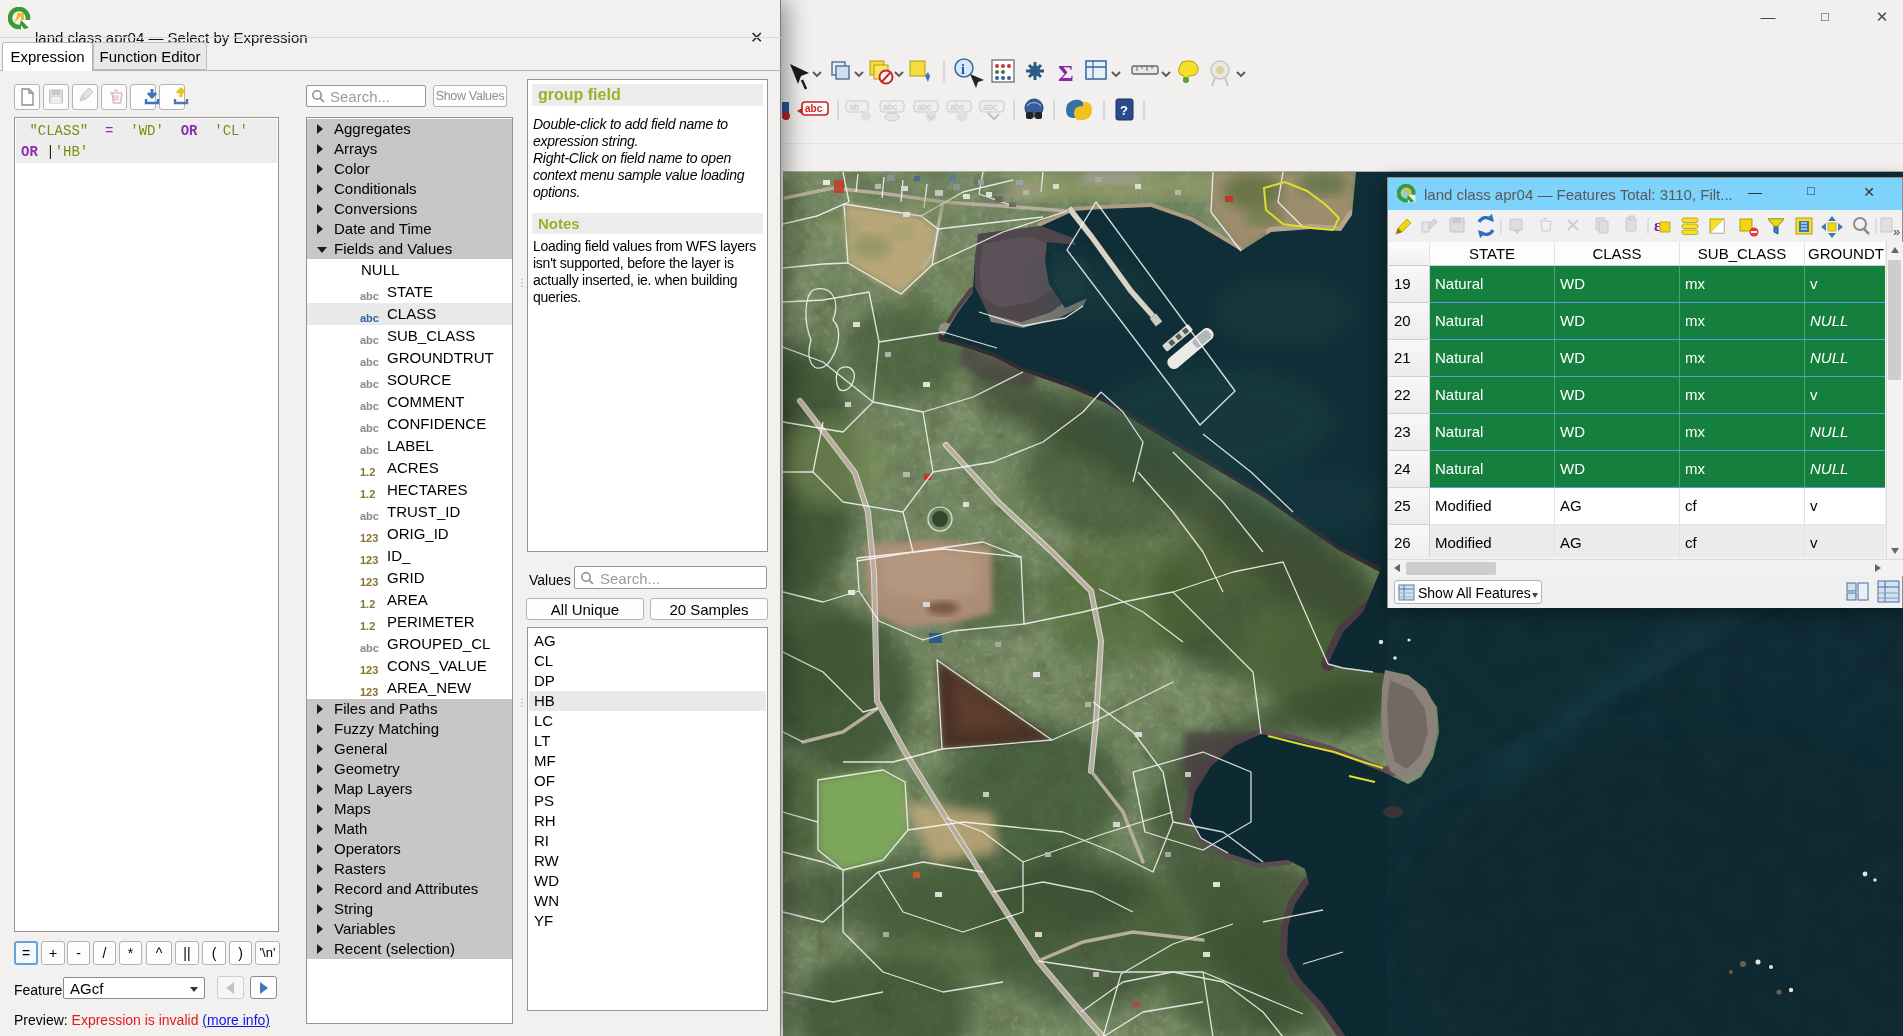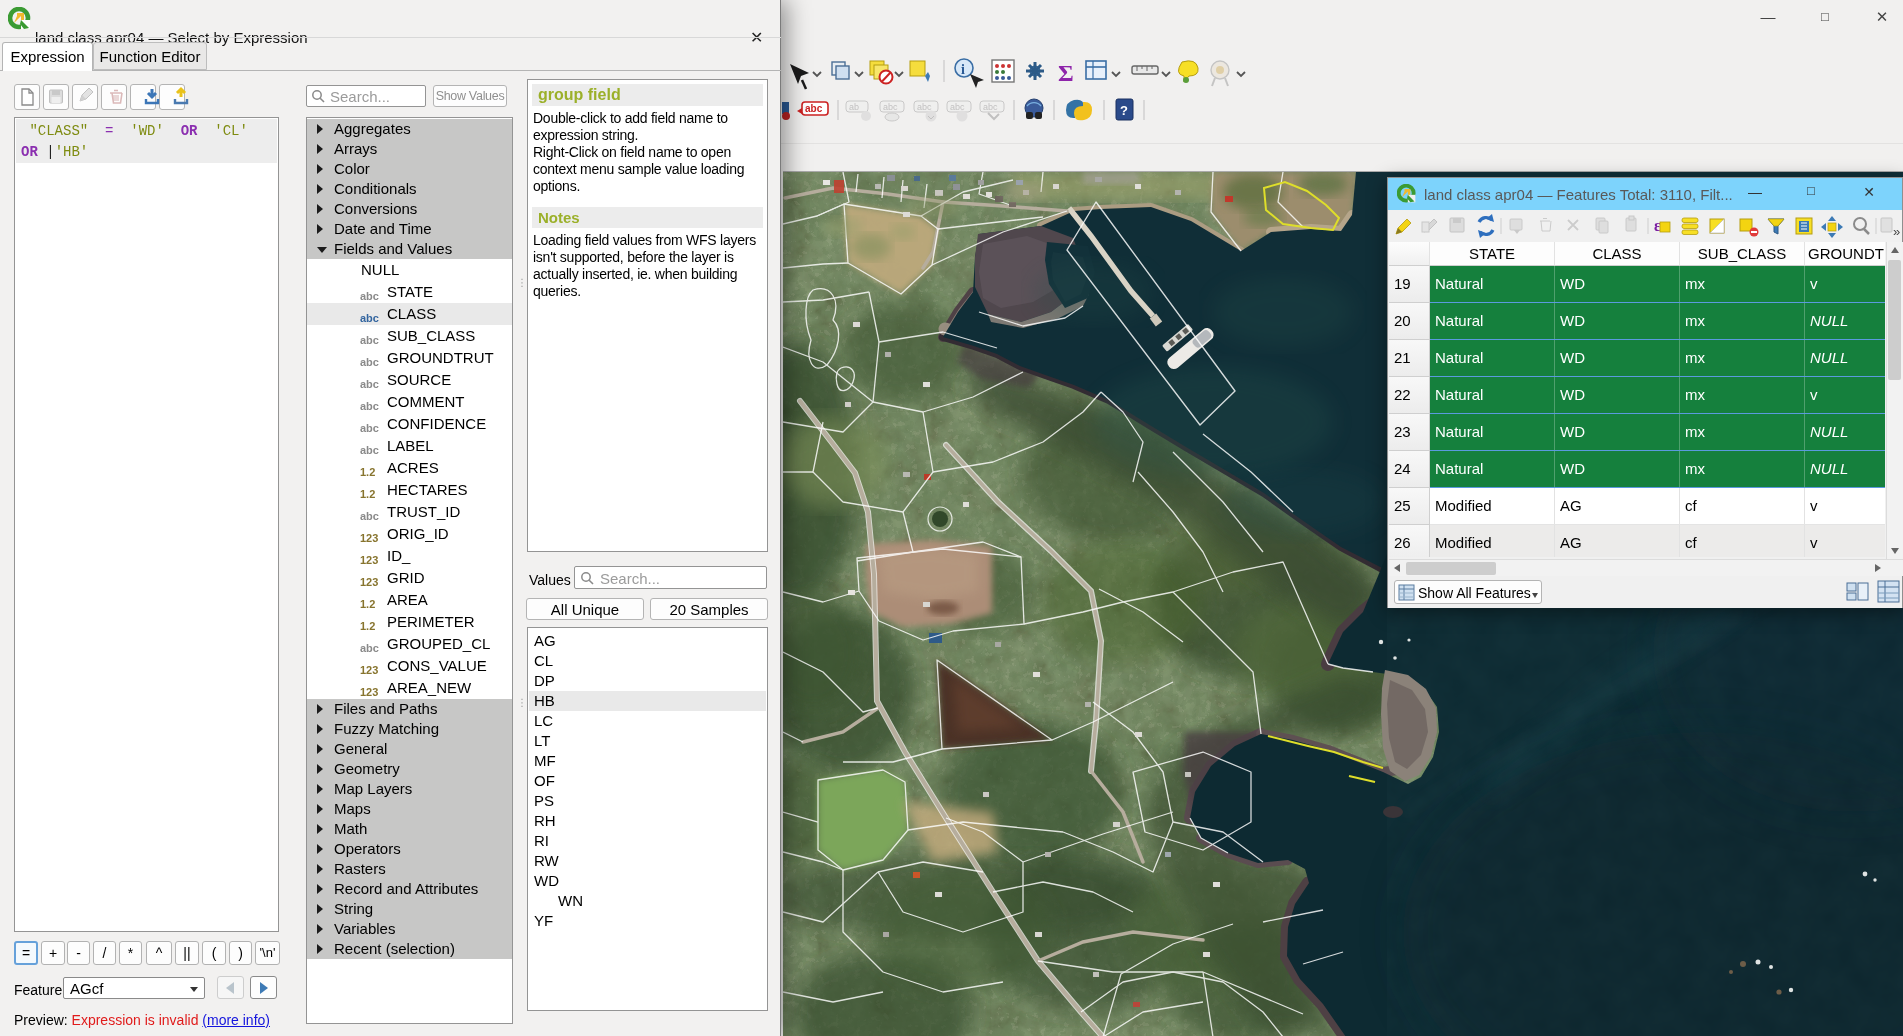--- a/index.html
+++ b/index.html
@@ -924,21 +924,21 @@
         <span class="tri trir" style="left:10px; top:5px;"></span>
         <span style="position:absolute; left:27px;">Recent (selection)</span>
       </div>
     </div>
 
   <div class="abs" style="left:517px; top:280px; width:4px; height:16px; color:#9a9a9a; font-size:10px; line-height:5px;">⋮</div>
   <div class="abs" style="left:517px; top:700px; width:4px; height:16px; color:#9a9a9a; font-size:10px; line-height:5px;">⋮</div>
 
   <div id="helppanel">
     <div class="helph" style="margin:4px 4px 0 4px;">group field</div>
-    <div class="helpb" style="margin-top:0;">Double-click to add field name to<br>expression string.<br>Right-Click on field name to open<br>context menu sample value loading<br>options.</div>
+    <div class="helpb" style="margin-top:6px;font-style:italic;">Double-click to add field name to<br>expression string.<br>Right-Click on field name to open<br>context menu sample value loading<br>options.</div>
     <div class="helph" style="margin:8px 4px 0 4px; font-size:15px;">Notes</div>
     <div class="helpb" style="margin-top:0;">Loading field values from WFS layers<br>isn't supported, before the layer is<br>actually inserted, ie. when building<br>queries.</div>
   </div>
 
   <div class="abs" style="left:529px; top:572px; font-size:14px; color:#000;">Values</div>
   <div class="searchbox" style="left:574px; top:566px; width:193px; height:23px;">
     <svg class="abs" style="left:5px; top:4px;" width="15" height="15" viewBox="0 0 15 15">
         <circle cx="6" cy="6" r="4.2" fill="none" stroke="#8a8a8a" stroke-width="1.5"></circle>
         <path d="M9.2,9.2 L13,13" stroke="#8a8a8a" stroke-width="1.6"></path>
       </svg>
@@ -953,16 +953,16 @@
       <div class="vrow" style="top: 63px; background: rgb(233, 233, 233);">HB</div>
       <div class="vrow" style="top: 83px;">LC</div>
       <div class="vrow" style="top: 103px;">LT</div>
       <div class="vrow" style="top: 123px;">MF</div>
       <div class="vrow" style="top: 143px;">OF</div>
       <div class="vrow" style="top: 163px;">PS</div>
       <div class="vrow" style="top: 183px;">RH</div>
       <div class="vrow" style="top: 203px;">RI</div>
       <div class="vrow" style="top: 223px;">RW</div>
       <div class="vrow" style="top: 243px;">WD</div>
-      <div class="vrow" style="top: 263px; margin-left: 24px;">WN</div>
+      <div class="vrow" style="top: 263px;">WN</div>
       <div class="vrow" style="top: 283px;">YF</div>
     </div>
 </div>
 
 </body></html>

